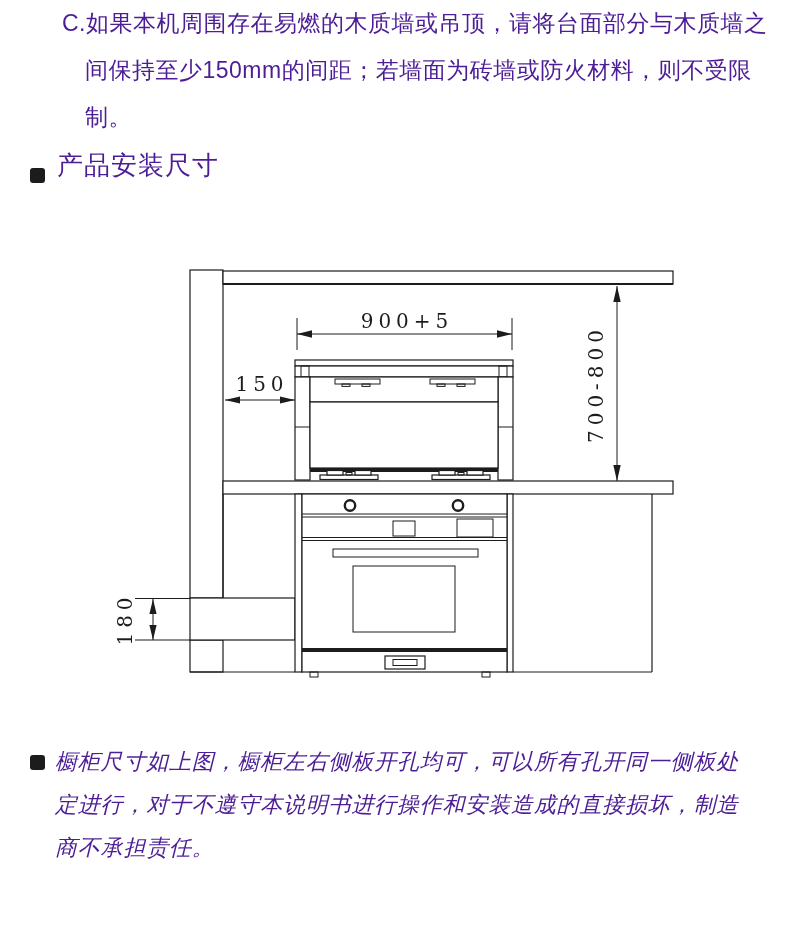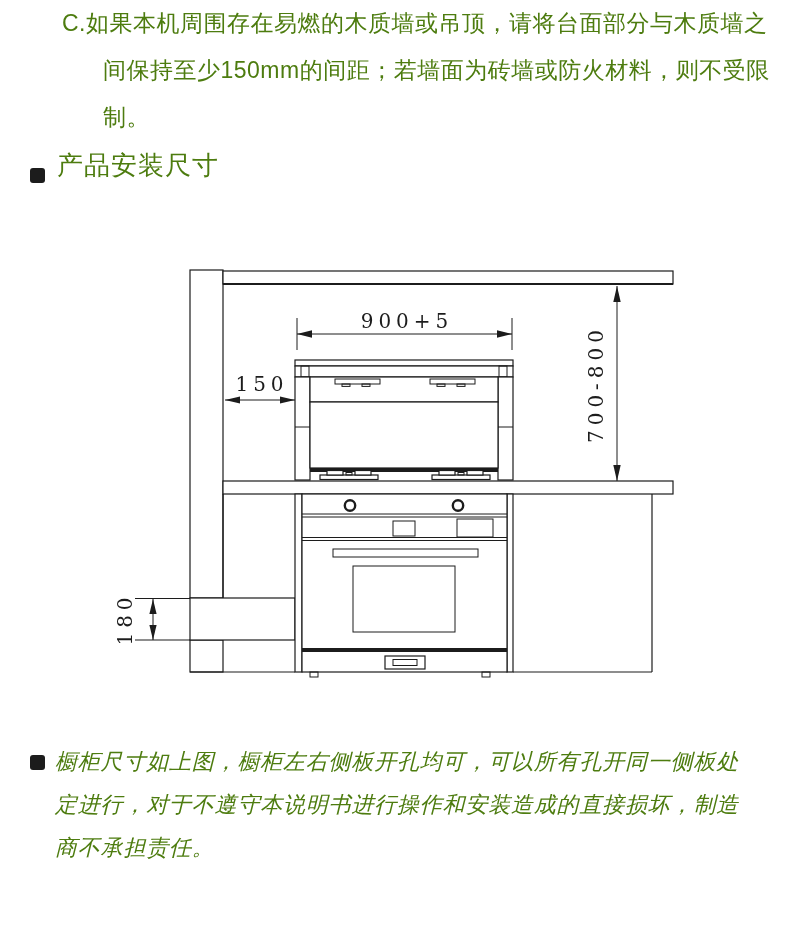--- a/index.html
+++ b/index.html
@@ -1,23 +1,23 @@
 <!DOCTYPE html>
 <html><head>
 <meta charset="utf-8">
 <style>
   html,body { margin:0; padding:0; background:#ffffff; }
   .page {
     position:relative; width:790px; height:936px; background:#ffffff;
-    color:#4d7c0f; font-family:"Liberation Sans", sans-serif; overflow:hidden;
+    color:#4c1d95; font-family:"Liberation Sans", sans-serif; overflow:hidden;
   }
   
   .intro { position:absolute; left:62px; top:0px; width:710px;
            font-size:23px; line-height:47px; letter-spacing:0.5px; }
-  .intro .cont { margin-left:41px; }
+  .intro .cont { margin-left:23px; }
   .txtline { white-space:pre; }
 
   
   .heading { position:absolute; left:30px; top:149px; height:34px;
              display:flex; align-items:flex-end; gap:12px; }
   .bullet { width:15px; height:15px; background:#1c1c1c; border-radius:3px; flex:0 0 auto; }
   .heading .title { font-size:26px; letter-spacing:1px; }
 
   
   .diagram { position:absolute; left:105px; top:260px; width:580px; height:430px; }

